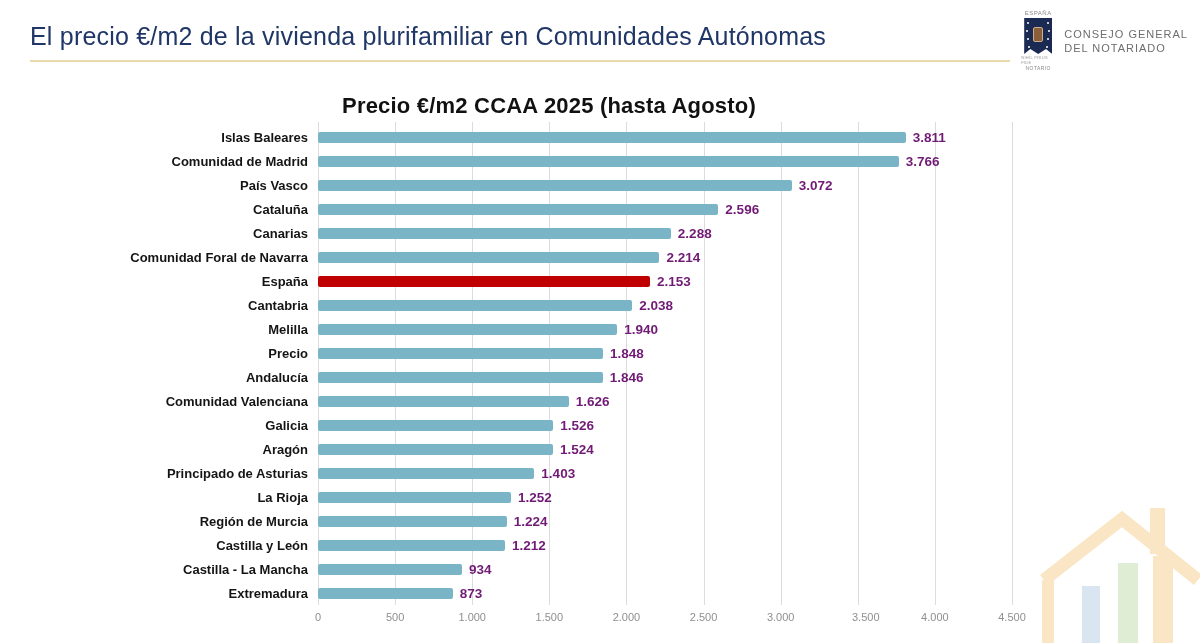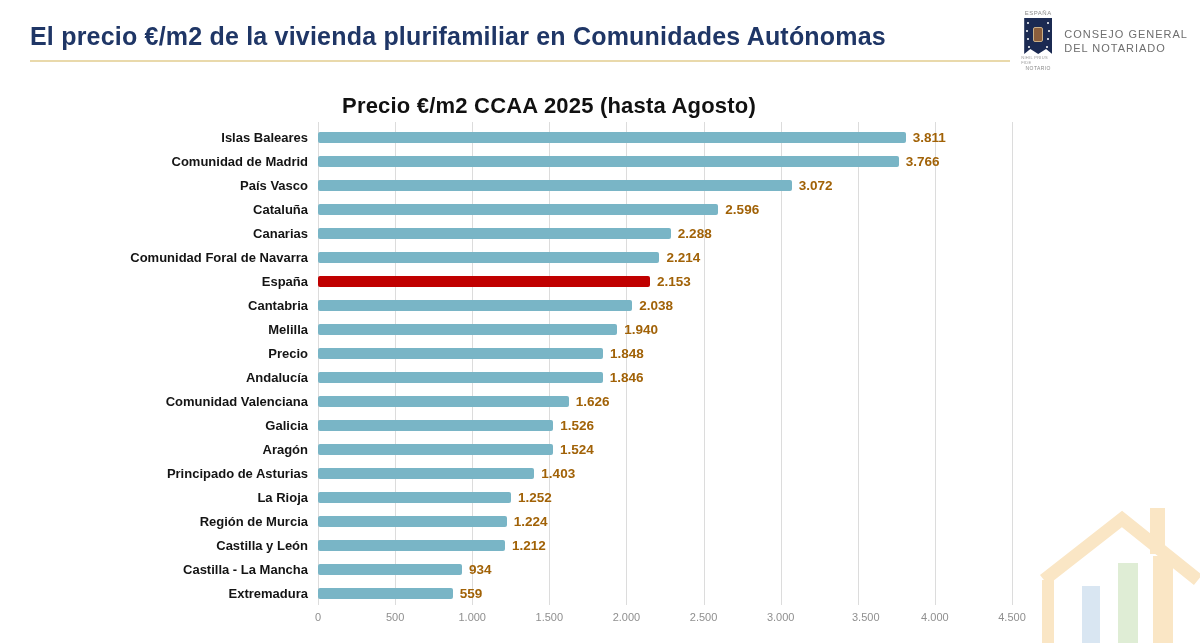--- a/index.html
+++ b/index.html
@@ -4,21 +4,21 @@
 <style>
   html,body{margin:0;padding:0;}
   body{
     width:1200px;height:643px;position:relative;overflow:hidden;
     background:#ffffff;font-family:"Liberation Sans",sans-serif;
     -webkit-font-smoothing:antialiased;
   }
   
   .slide-title{
     position:absolute;left:30px;top:22px;width:990px;
-    font-size:25px;font-weight:bold;color:#1f3666;letter-spacing:.2px;
+    font-size:25px;font-weight:normal;color:#1f3666;letter-spacing:.2px;
     white-space:nowrap;
   }
   .title-rule{
     position:absolute;left:30px;top:60px;width:980px;height:2px;
     background:#e9d9ab;
   }
   .logo{
     position:absolute;right:12px;top:10px;display:flex;align-items:center;gap:9px;
   }
   .emblem{width:34px;display:flex;flex-direction:column;align-items:center;}
@@ -49,21 +49,21 @@
   }
   .row{height:24px;display:flex;align-items:center;}
   .cat{
     width:318px;box-sizing:border-box;padding-right:10px;text-align:right;
     font-size:13px;font-weight:bold;color:#141414;white-space:nowrap;
   }
   .track{flex:1;display:flex;align-items:center;position:relative;height:100%;}
   .bar{height:11px;background:#79b5c6;border-radius:2px;}
   .bar.highlight{background:#c00000;}
   .val{
-    margin-left:7px;font-size:13.5px;font-weight:bold;color:#a16207;white-space:nowrap;
+    margin-left:7px;font-size:13.5px;font-weight:bold;color:#701a75;white-space:nowrap;
   }
   .ticks{position:absolute;left:318px;top:611px;width:694px;height:16px;z-index:1;}
   .tick{
     position:absolute;transform:translateX(-50%);
     font-size:11px;color:#8f8f8f;white-space:nowrap;
   }
   
   .watermark{position:absolute;right:0;bottom:0;width:160px;height:143px;z-index:0;}
 </style>
 </head>
@@ -239,21 +239,21 @@
       <div class="cat">Castilla - La Mancha</div>
       <div class="track">
         <div class="bar" style="width: 20.7556%;"></div>
         <span class="val">934</span>
       </div>
     </div>
     <div class="row">
       <div class="cat">Extremadura</div>
       <div class="track">
         <div class="bar" style="width: 19.4%;"></div>
-        <span class="val">559</span>
+        <span class="val">873</span>
       </div>
     </div>
   </div>
 <div class="ticks" id="ticks">
     <span class="tick" style="left: 0%;">0</span>
     <span class="tick" style="left: 11.1111%; text-align: right;">500</span>
     <span class="tick" style="left: 22.2222%;">1.000</span>
     <span class="tick" style="left: 33.3333%; text-align: right;">1.500</span>
     <span class="tick" style="left: 44.4444%;">2.000</span>
     <span class="tick" style="left: 55.5556%;">2.500</span>

